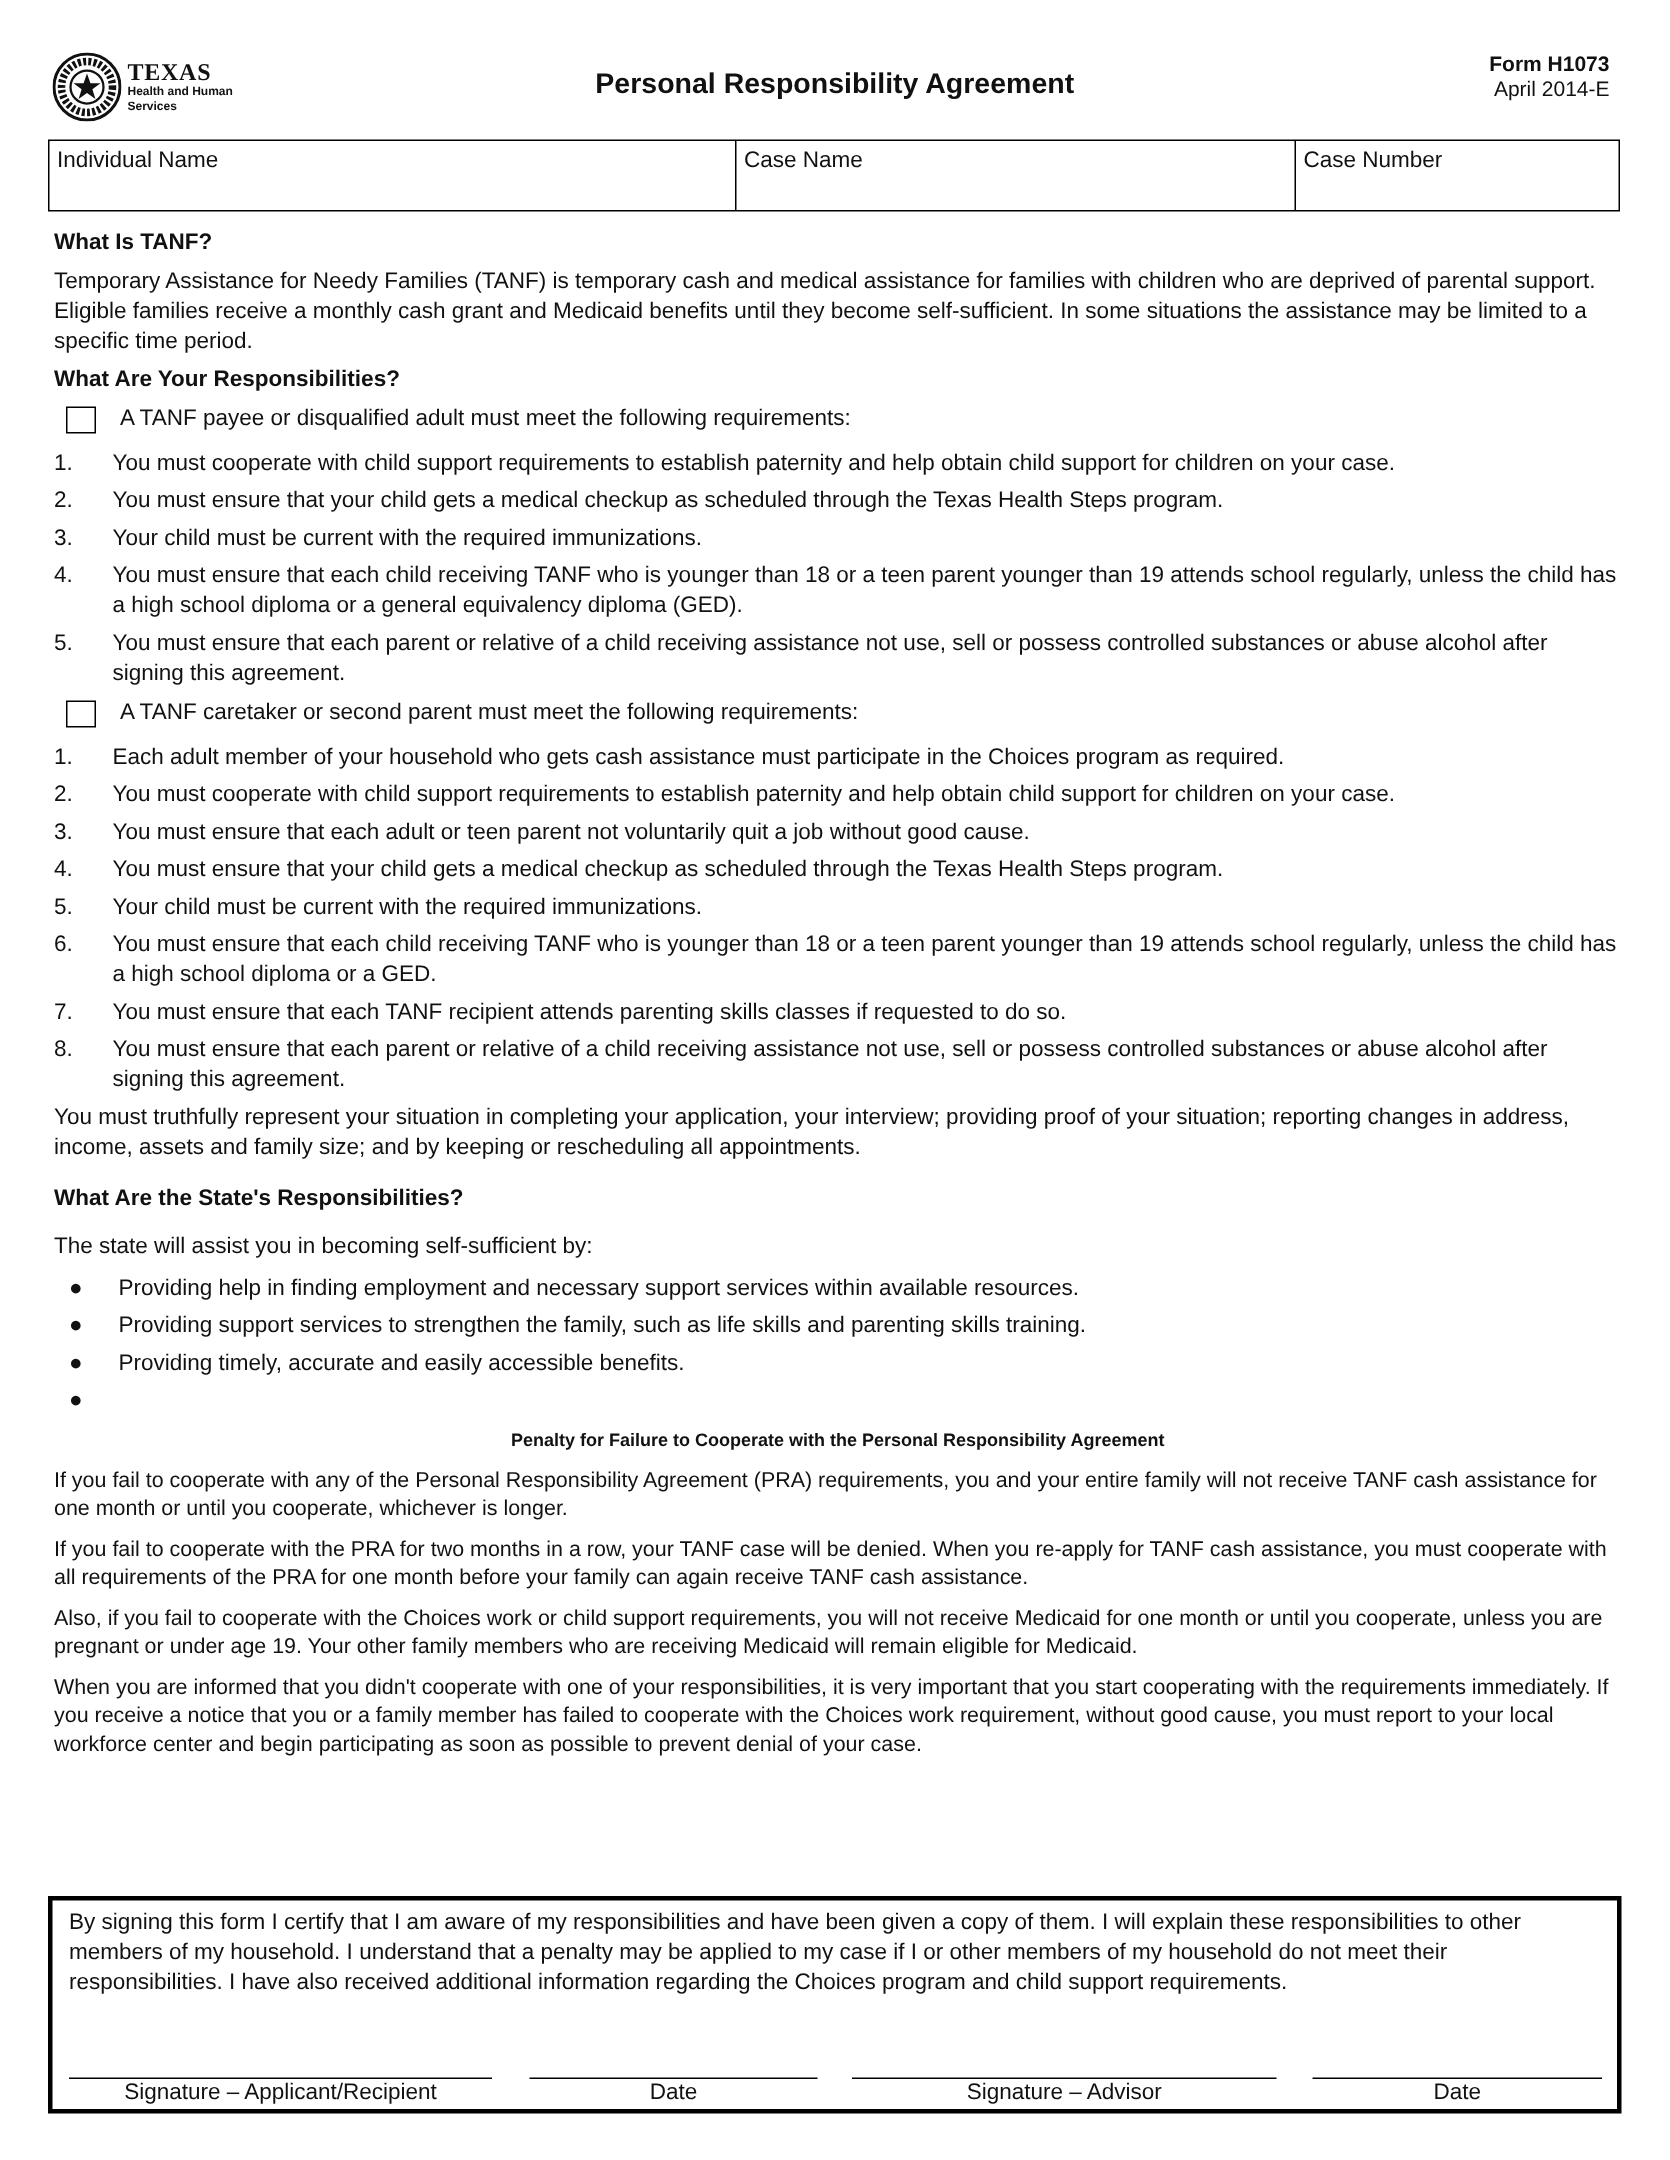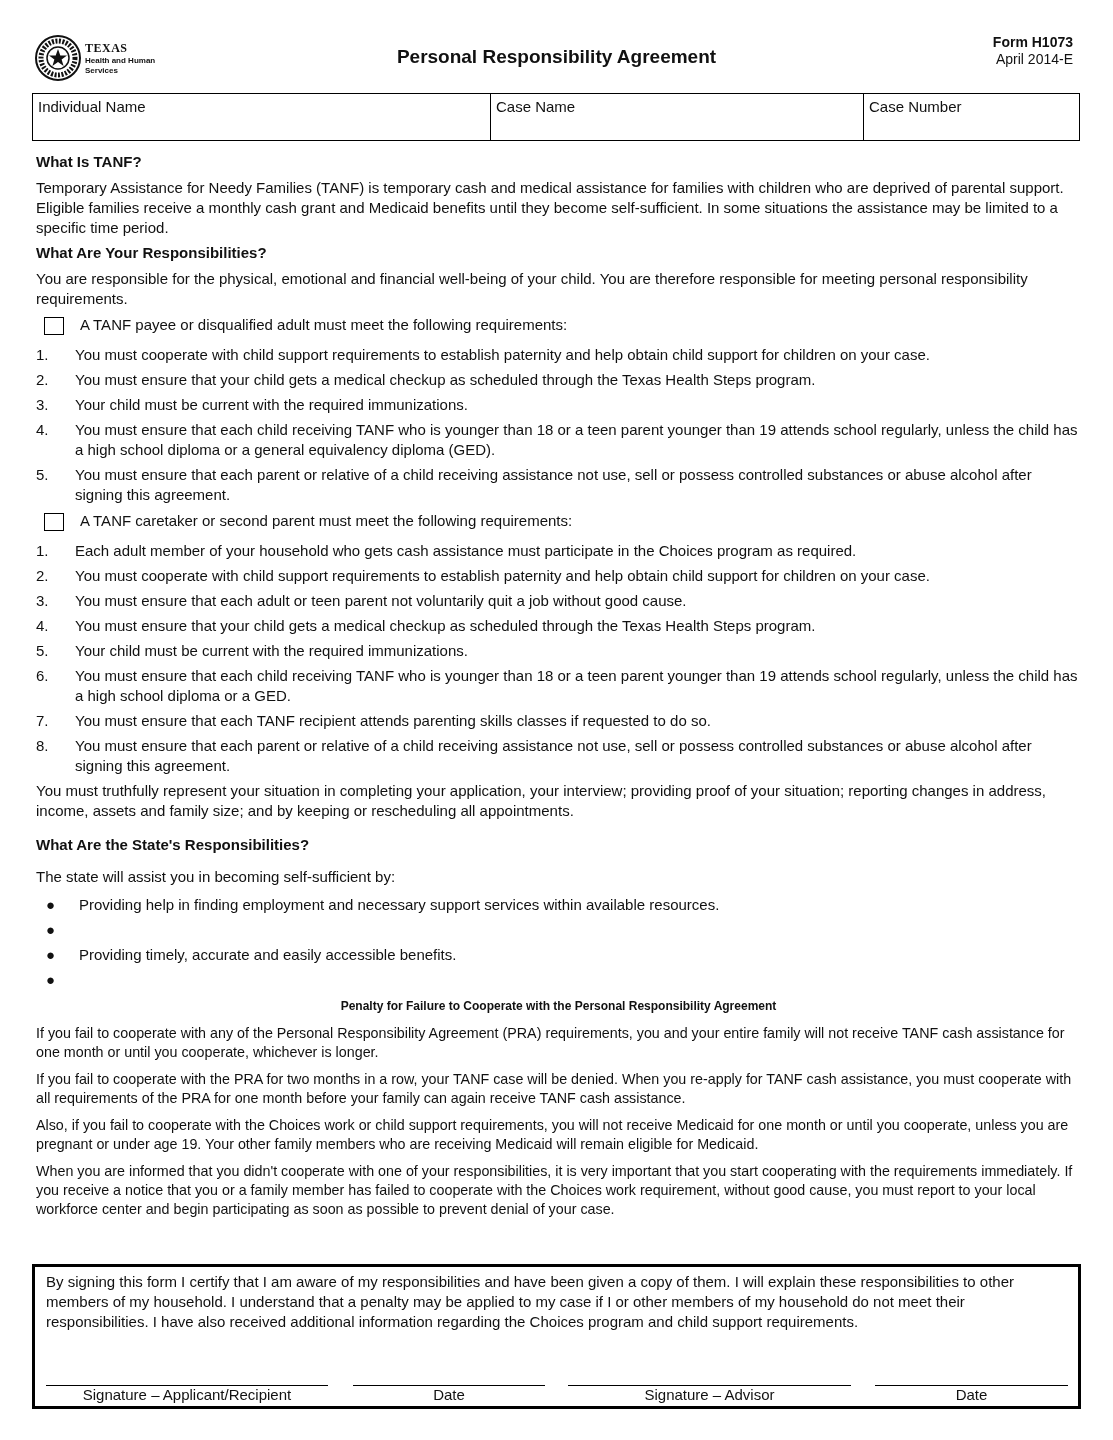--- a/index.html
+++ b/index.html
@@ -1,21 +1,21 @@
 <!DOCTYPE html>
 <html><head>
 <meta charset="utf-8">
 <style>
   html, body { margin: 0; padding: 0; background: #ffffff; }
   body { width: 1113px; height: 1440px; position: relative; font-family: "Liberation Sans", sans-serif; color: #111; overflow: hidden; }
   .abs { position: absolute; }
   .logo { left: 35px; top: 35px; width: 130px; height: 50px; }
   .seal { position: absolute; left: 0; top: 0; width: 46px; height: 46px; }
   .logo-text { position: absolute; left: 50px; top: 6px; font-family: "Liberation Serif", serif; }
-  .logo-texas { font-size: 12px; font-weight: bold; letter-spacing: 0.5px; line-height: 15px; }
+  .logo-texas { font-size: 16px; font-weight: bold; letter-spacing: 0.5px; line-height: 15px; }
   .logo-sub { font-family: "Liberation Sans", sans-serif; font-size: 8px; font-weight: bold; line-height: 10px; }
   .title { left: 0; width: 1113px; top: 46px; text-align: center; font-size: 19px; font-weight: bold; }
   .formno { right: 40px; top: 34px; text-align: right; font-size: 14px; line-height: 17px; }
   .formno .b { font-weight: bold; }
   .idtable { left: 32px; top: 93px; width: 1048px; height: 48px; border: 1px solid #000; display: flex; box-sizing: border-box; }
   .idcell { border-right: 1px solid #000; padding: 4px 5px; font-size: 15px; box-sizing: border-box; }
   .idcell:last-child { border-right: none; }
   .content { left: 36px; top: 150px; width: 1045px; font-size: 15px; line-height: 20px; }
   h3 { font-size: 15px; font-weight: bold; margin: 2px 0 6px 0; }
   p { margin: 0 0 5px 0; }
@@ -67,21 +67,20 @@
   <div class="idcell" style="flex:1">
     <div>Case Number</div>
   </div>
 </div>
 
 <div class="abs content">
   <h3>What Is TANF?</h3>
   <p>Temporary Assistance for Needy Families (TANF) is temporary cash and medical assistance for families with children who are deprived of parental support. Eligible families receive a monthly cash grant and Medicaid benefits until they become self-sufficient. In some situations the assistance may be limited to a specific time period.</p>
 
   <h3>What Are Your Responsibilities?</h3>
-  <p>You are responsible for the physical, emotional and financial well-being of your child. You are therefore responsible for meeting personal responsibility requirements.</p>
 
   <div class="chk-row">
     <span class="chk"></span>
     <span>A TANF payee or disqualified adult must meet the following requirements:</span>
   </div>
   <ol class="req">
     <li>
         <span class="n">1.</span>
         <span>You must cooperate with child support requirements to establish paternity and help obtain child support for children on your case.</span>
       </li>
@@ -145,20 +144,21 @@
 
   <h3 style="margin-bottom:12px">What Are the State's Responsibilities?</h3>
   <p>The state will assist you in becoming self-sufficient by:</p>
   <ul class="bul">
     <li>
         <span class="d">●</span>
         <span>Providing help in finding employment and necessary support services within available resources.</span>
       </li>
     <li>
         <span class="d">●</span>
+        <span>Providing support services to strengthen the family, such as life skills and parenting skills training.</span>
       </li>
     <li>
         <span class="d">●</span>
         <span>Providing timely, accurate and easily accessible benefits.</span>
       </li>
     <li>
         <span class="d">●</span>
       </li>
   </ul>
 

